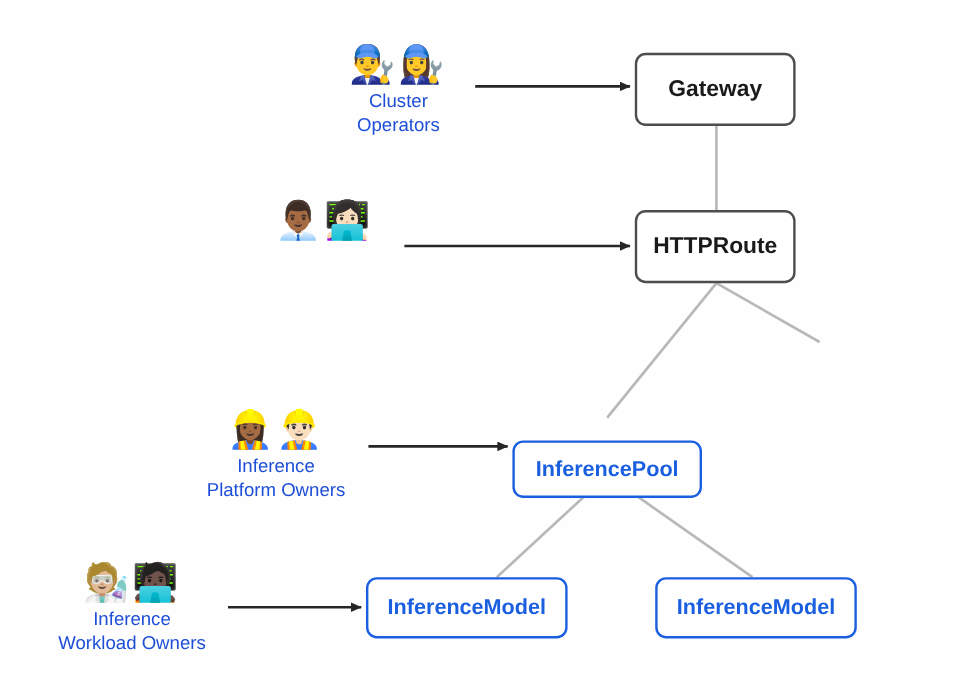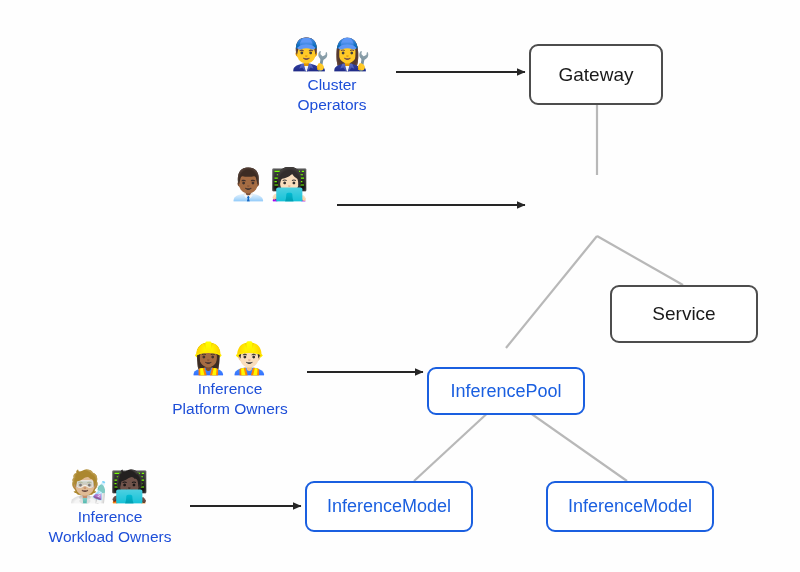--- a/index.html
+++ b/index.html
@@ -48,21 +48,21 @@
 
   
   .node {
     position: absolute;
     box-sizing: border-box;
     display: flex;
     align-items: center;
     justify-content: center;
     border-radius: 9px;
     background: #ffffff;
-    font-weight: normal;
+    font-weight: bold;
     text-align: right;
   }
   .node.dark {
     border: 2px solid #4d4d4d;
     color: #1a1a1a;
     font-size: 19px;
   }
   .node.blue {
     border: 2.5px solid #1a5fe0;
     color: #1a5fe0;
@@ -119,24 +119,24 @@
   <div class="actor" style="left:10px; top:466px;">
     <div class="actor-emoji">🧑🏼‍🔬🧑🏿‍💻</div>
     <div class="actor-label">Inference
 Workload Owners</div>
   </div>
 
   <div class="node dark" style="left:529px; top:44px; width:134px; height:61px;">
     <span>Gateway</span>
   </div>
 
+  <div class="node dark" style="left:529px; top:175px; width:134px; height:61px;">
+    <span>HTTPRoute</span>
+  </div>
 
-  <div class="node dark" style="left:610px; top:285px; width:148px; height:58px;">
-    <span>Service</span>
-  </div>
 
   <div class="node blue" style="left:427px; top:367px; width:158px; height:48px;">
     <span>InferencePool</span>
   </div>
 
   <div class="node blue" style="left:305px; top:481px; width:168px; height:51px;">
     <span>InferenceModel</span>
   </div>
 
   <div class="node blue" style="left:546px; top:481px; width:168px; height:51px;">

